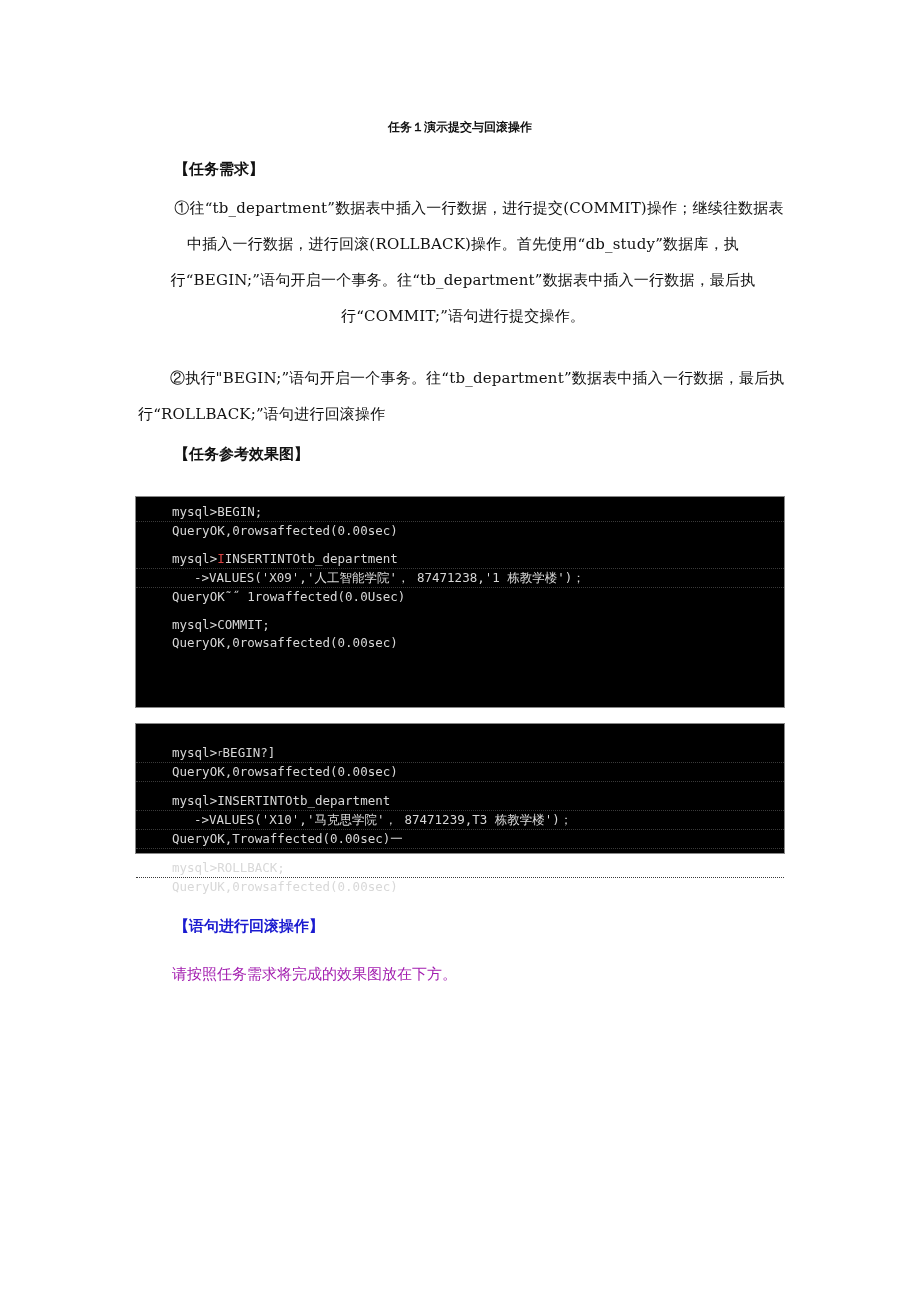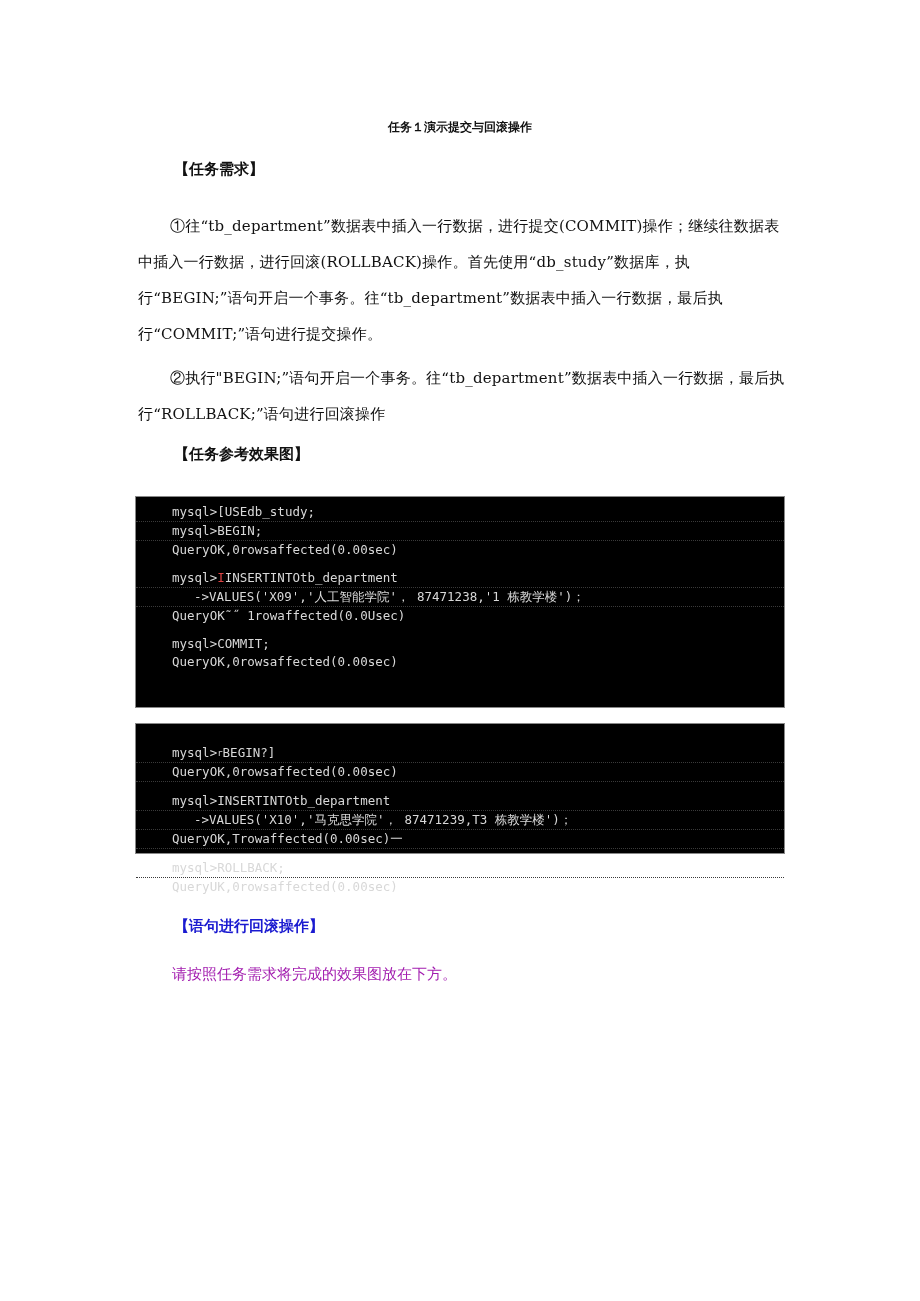--- a/index.html
+++ b/index.html
@@ -45,28 +45,27 @@
     font-size: 15px; color: #a21caf;
   }
 </style>
 </head>
 <body>
 
 <div class="page-title">任务１演示提交与回滚操作</div>
 
 <div class="section-heading" style="top:160px;">【任务需求】</div>
 
-<div class="para" style="top:208px;">①往“tb_department”数据表中插入一行数据，进行提交(COMMIT)操作；继续往数据表中插入一行数据，进行回滚(ROLLBACK)操作。首先使用“db_study”数据库，执行“BEGIN;”语句开启一个事务。往“tb_department”数据表中插入一行数据，最后执行“COMMIT;”语句进行提交操作。</div>
+<div class="para" style="top:190px;text-align:center;">①往“tb_department”数据表中插入一行数据，进行提交(COMMIT)操作；继续往数据表中插入一行数据，进行回滚(ROLLBACK)操作。首先使用“db_study”数据库，执行“BEGIN;”语句开启一个事务。往“tb_department”数据表中插入一行数据，最后执行“COMMIT;”语句进行提交操作。</div>
 
 <div class="para" style="top:360px;">②执行"BEGIN;”语句开启一个事务。往“tb_department”数据表中插入一行数据，最后执行“ROLLBACK;”语句进行回滚操作</div>
 
 <div class="section-heading" style="top:445px;">【任务参考效果图】</div>
 
 <div class="terminal" style="top:496px; height:212px; padding-top:6px;">
-  <div class="term-line"><span>mysql&gt;</span><span>[</span><span>USEdb_study;</span></div>
   <div class="term-line"><span>mysql&gt;</span><span>BEGIN;</span></div>
   <div class="term-line noline"><span>QueryOK,0rowsaffected(0.00sec)</span></div>
   <div class="term-gap"></div>
   <div class="term-line"><span>mysql&gt;</span><span class="red">I</span><span>INSERTINTOtb_department</span></div>
   <div class="term-line indent"><span>-&gt;</span><span>VALUES('X09','人工智能学院'， 87471238,'1 栋教学楼')；</span></div>
   <div class="term-line noline"><span>QueryOK˜˝ 1rowaffected(0.0Usec)</span></div>
   <div class="term-gap"></div>
   <div class="term-line noline"><span>mysql&gt;</span><span>COMMIT;</span></div>
   <div class="term-line noline"><span>QueryOK,0rowsaffected(0.00sec)</span></div>
 </div>

